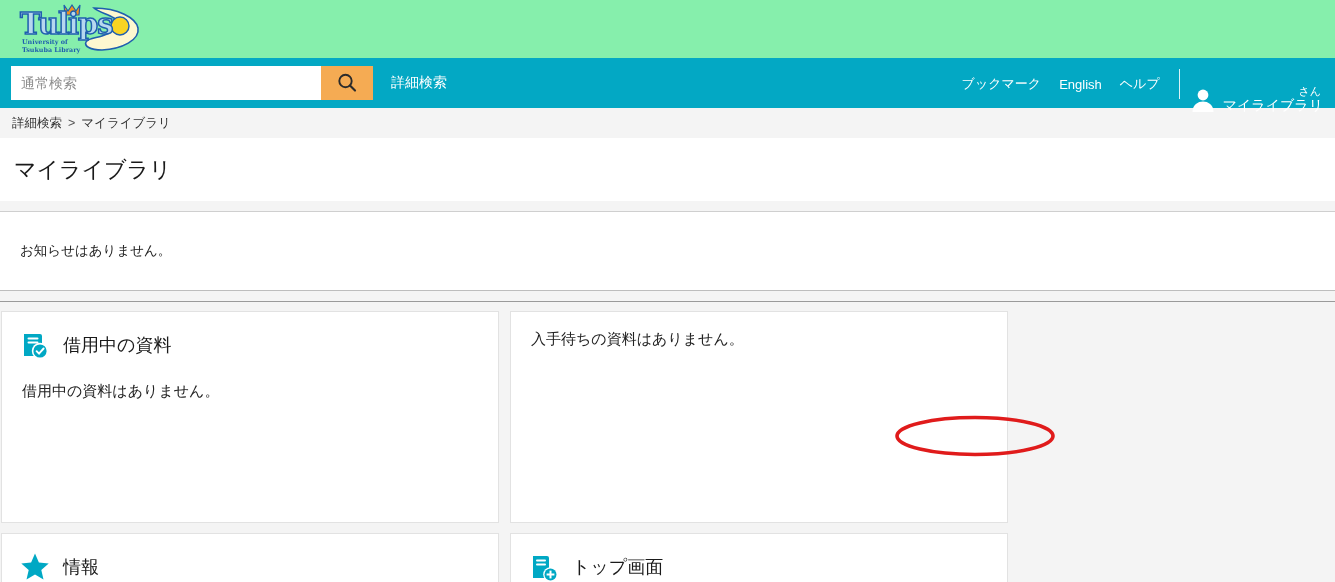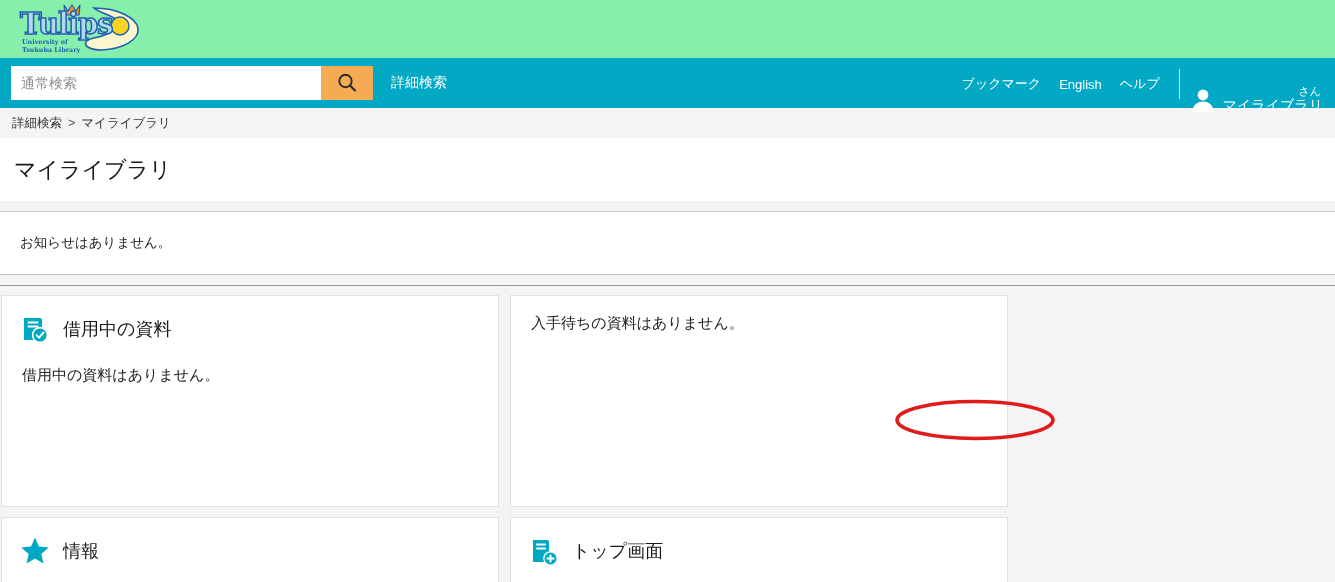--- a/index.html
+++ b/index.html
@@ -143,21 +143,21 @@
     padding-left: 14px;
     font-size: 22px;
     color: #1a1a1a;
     font-weight: normal;
     background: #fff;
   }
   .notice {
     background: #ffffff;
     border-top: 1px solid #cfcfcf;
     border-bottom: 1px solid #bdbdbd;
-    height: 64px;
+    height: 80px;
     display: flex;
     align-items: center;
     padding-left: 20px;
     font-size: 13.5px;
     color: #222;
   }
   .gap-strip { height: 10px; background: #f4f4f4; }
   .rule { height: 1px; background: #9a9a9a; }
 
   

